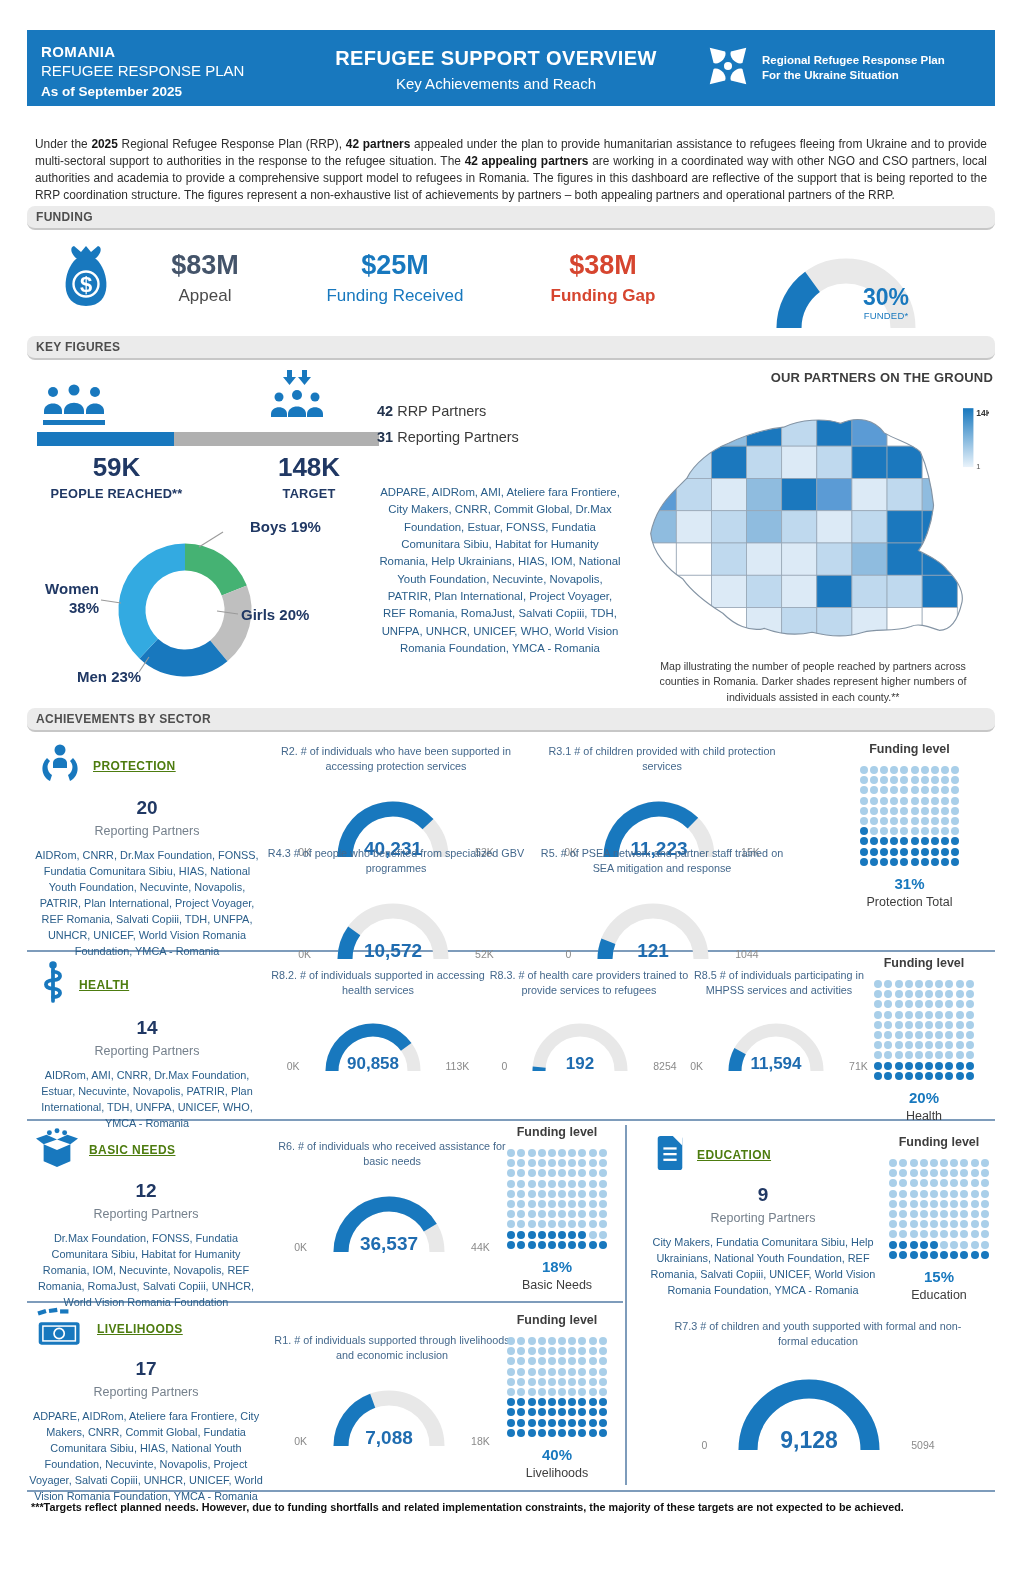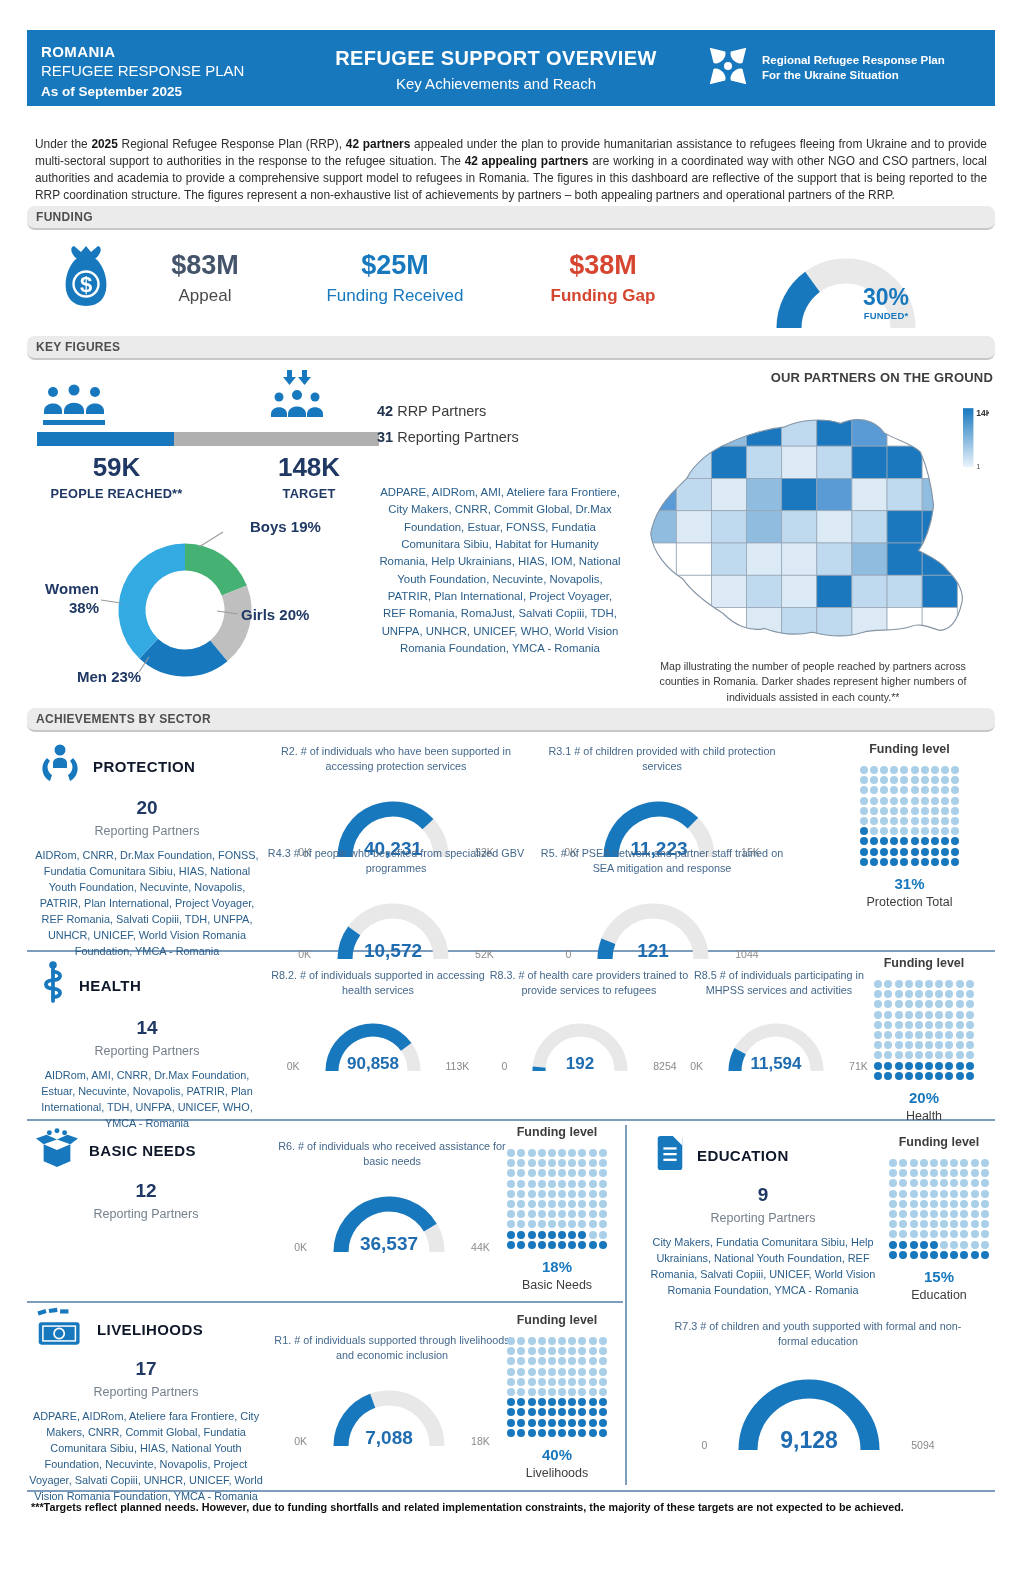--- a/index.html
+++ b/index.html
@@ -33,21 +33,21 @@
   .fstat{position:absolute;top:16px;width:180px;text-align:center;}
   .fstat .v{font-size:27px;font-weight:bold;}
   .fstat .l{font-size:17px;margin-top:5px;}
   #stat-appeal{left:88px;}
   #stat-received{left:278px;}
   #stat-gap{left:486px;}
   .c-slate{color:#44546A;} .c-gray{color:#4a4a4a;} .c-blue{color:#1878BE;} .c-red{color:#D6452F;}
   #funded-wrap{position:absolute;left:733px;top:0px;width:172px;height:98px;}
   #funded-text{position:absolute;left:86px;top:52px;width:80px;text-align:center;line-height:1;}
   #funded-pct{font-size:23px;font-weight:bold;color:#1878BE;}
-  #funded-lbl{font-size:9.5px;font-weight:bold;color:#1878BE;margin-top:2px;letter-spacing:.2px;}
+  #funded-lbl{font-size:9.5px;font-weight:normal;color:#1878BE;margin-top:2px;letter-spacing:.2px;}
 
   
   .keyfig{position:absolute;left:27px;top:366px;width:968px;height:342px;}
   #ppl-reached-icon{position:absolute;left:12px;top:18px;}
   #ppl-target-icon{position:absolute;left:240px;top:4px;}
   #kf-bar{position:absolute;left:10px;top:66px;width:342px;height:14px;background:#B0B0B0;}
   #kf-bar-fill{height:100%;background:#1878BE;}
   .kf-stat{position:absolute;text-align:center;color:#203864;}
   #kf-reached{left:2px;top:86px;width:175px;}
   #kf-target{left:212px;top:86px;width:140px;}
@@ -68,21 +68,21 @@
   #map-title{text-align:right;font-weight:bold;font-size:13px;color:#3d3d3d;letter-spacing:.2px;}
   #ro-map{display:block;margin:8px auto 0;}
   #map-caption{margin-top:4px;text-align:center;font-size:10.6px;color:#383838;line-height:1.45;padding:0 14px;}
 
   
   .sector{position:absolute;left:27px;width:968px;}
   #sec-protection{top:734px;height:218px;border-bottom:2px solid #7E9CBB;box-sizing:border-box;}
   #sec-health{top:952px;height:169px;border-bottom:2px solid #7E9CBB;box-sizing:border-box;}
   .sec-left{position:absolute;left:4px;top:8px;width:232px;text-align:center;}
   .sec-title-row{display:flex;align-items:center;justify-content:flex-start;gap:10px;padding-left:6px;text-align:left;}
-  .sec-title{font-weight:bold;font-size:15px;color:#0f172a;letter-spacing:.4px;}
+  .sec-title{font-weight:bold;font-size:12px;color:#4d7c0f;letter-spacing:.4px;text-decoration:underline;}
   .sec-count{font-weight:bold;font-size:19px;color:#203864;margin-top:7px;}
   .sec-count-label{font-size:12.5px;color:#75808C;margin-top:5px;}
   .sec-partners{font-size:10.9px;line-height:1.47;color:#2A5E8A;margin-top:9px;}
 
   .gauge-block{position:absolute;text-align:center;}
   .gauge-title{font-size:10.8px;color:#44688C;line-height:1.35;margin-bottom:3px;}
   .gauge{display:flex;align-items:flex-end;justify-content:center;gap:4px;}
   .gmin,.gmax{font-size:10.5px;color:#8a8a8a;padding-bottom:2px;}
 
   .funding-block{position:absolute;text-align:center;}
@@ -695,20 +695,21 @@
                 <circle cx="31" cy="6" r="2.6"></circle>
               <path d="M9 18 L1 12 L12 8 L23 13 Z"></path>
               <path d="M37 18 L45 12 L34 8 L23 13 Z"></path>
               <path d="M9 18 L23 24 L37 18 L37 36 L23 42 L9 36 Z"></path>
             </svg>
           </span>
           <span class="sec-title">BASIC NEEDS</span>
         </div>
         <div class="sec-count">12</div>
         <div class="sec-count-label">Reporting Partners</div>
+        <div class="sec-partners">Dr.Max Foundation, FONSS, Fundatia Comunitara Sibiu, Habitat for Humanity Romania, IOM, Necuvinte, Novapolis, REF Romania, RomaJust, Salvati Copiii, UNHCR, World Vision Romania Foundation</div>
       </div>
       <div class="gauge-block" id="bn-gauge">
         <div class="gauge-title">R6. # of individuals who received assistance for basic needs</div>
         <div class="gauge">
             <span class="gmin">0K</span>
             <svg width="156" height="84" viewBox="0 0 156 84">
               <path d="M 30.0 81 A 48 48 0 0 1 126.0 81.0" stroke="#E8E8E8" stroke-width="15" fill="none"></path>
               <path d="M 30.0 81 A 48 48 0 0 1 119.3 56.6" stroke="#1878BE" stroke-width="15" fill="none"></path>
               <text x="78" y="79" text-anchor="middle" font-size="19" font-weight="bold" fill="#1F6CB0" font-family="Liberation Sans, sans-serif">36,537</text>
             </svg>

